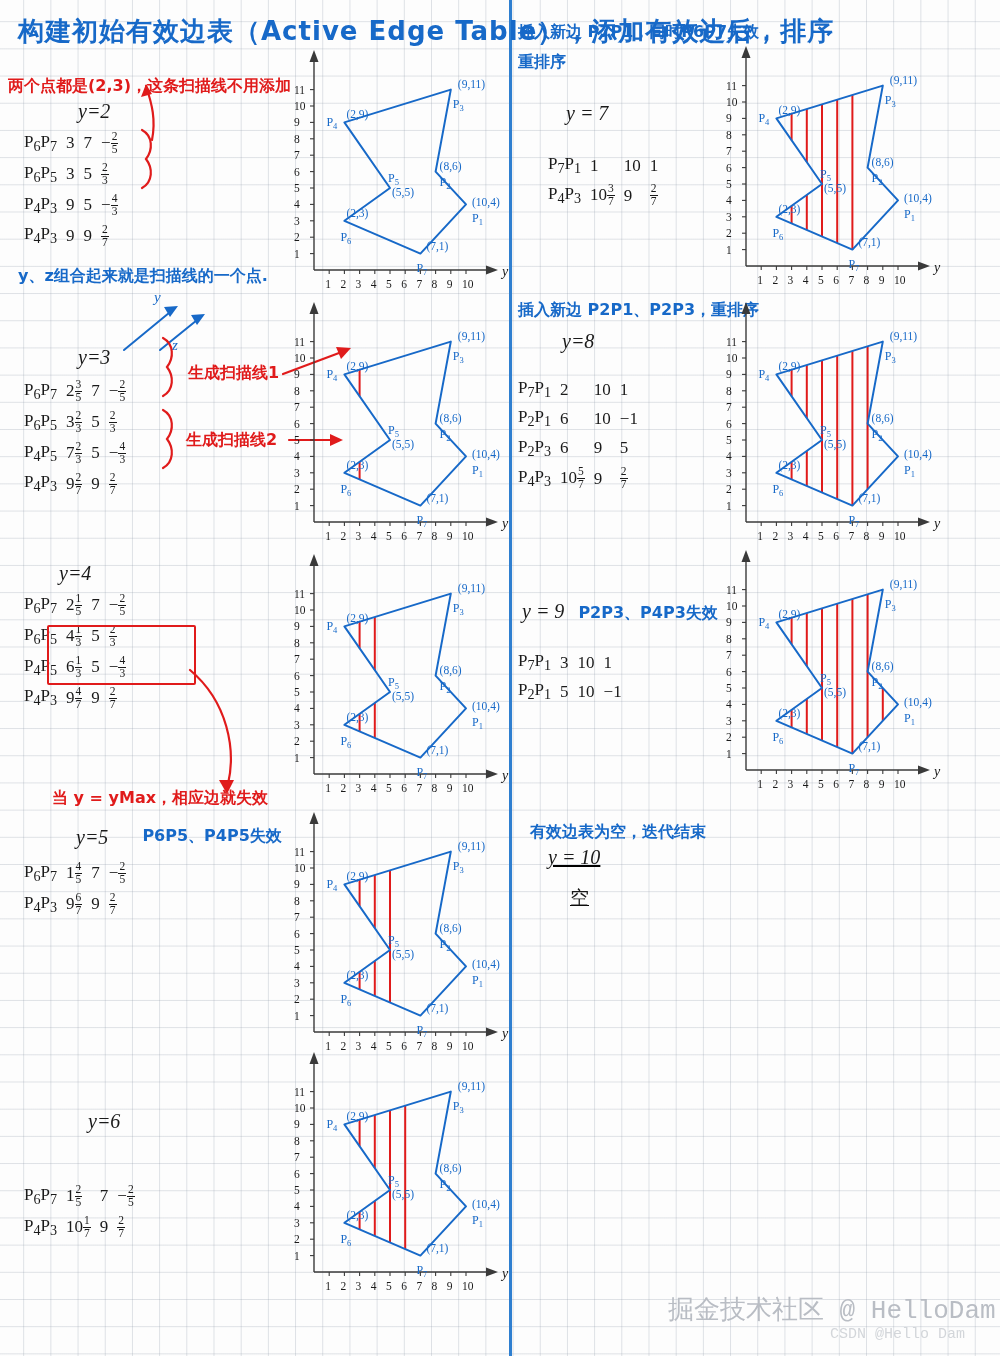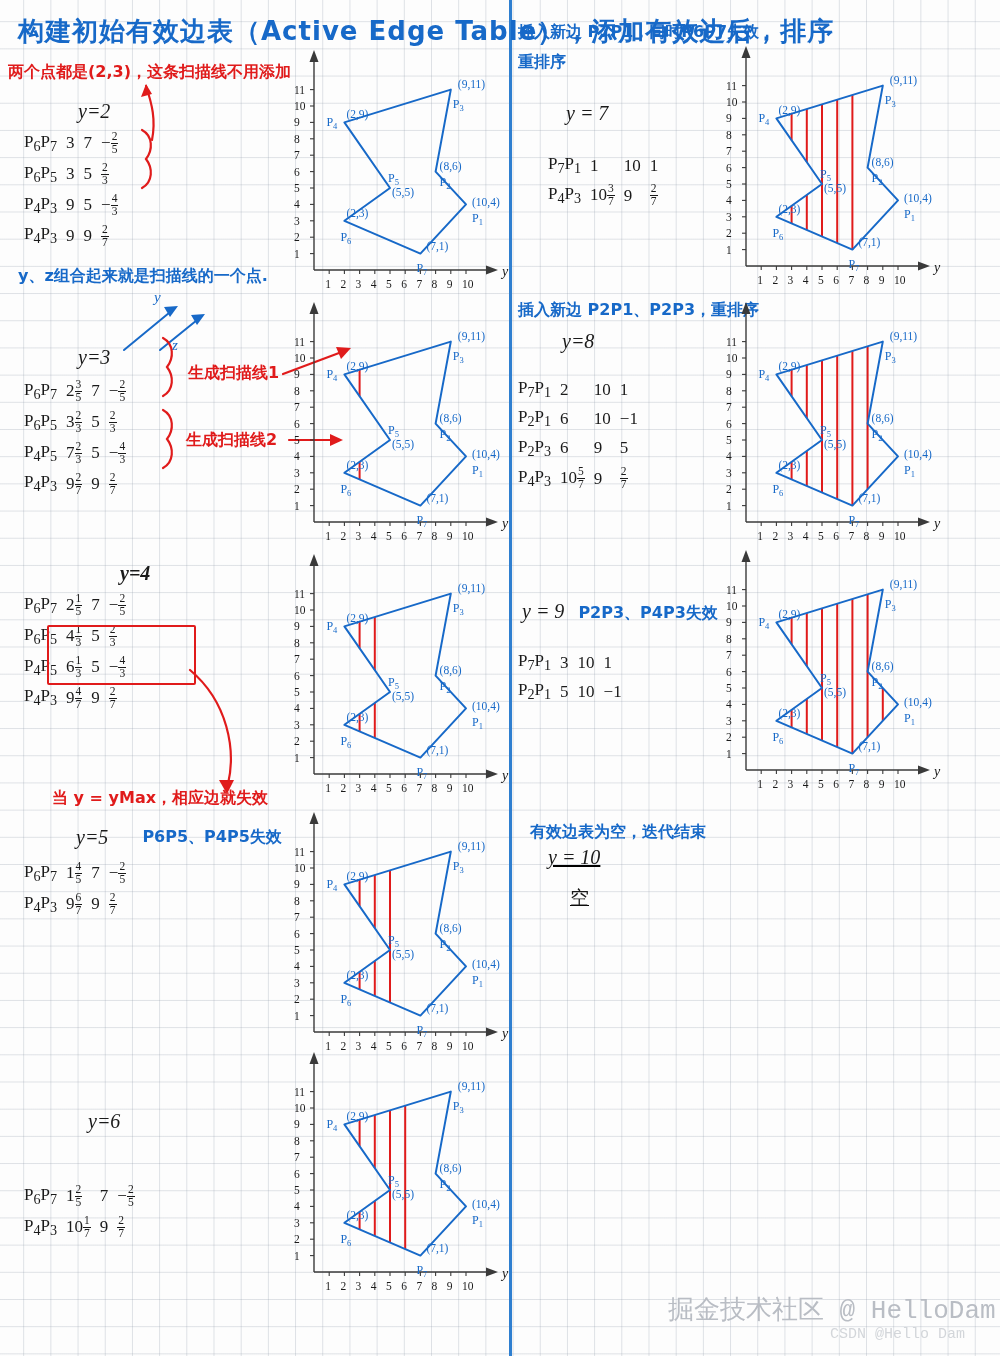--- a/index.html
+++ b/index.html
@@ -69,21 +69,21 @@
   .wm2{font-size:15px;color:#d3d6da;}
   svg{display:block;overflow:visible;}
 </style>
 </head>
 <body>
 
 <div class="divider" style="left:509px;"></div>
 
 <div class="panel title-cn" style="left:18px;top:14px;">构建初始有效边表（Active Edge Table），添加有效边后，排序</div>
 
-<div class="panel note-cn" style="left:8px;top:62px;">两个点都是(2,3)，这条扫描线不用添加</div>
+<div class="panel note-cn" style="left:8px;top:76px;">两个点都是(2,3)，这条扫描线不用添加</div>
 
 <div class="panel" style="left:130px;top:80px;">
   <svg width="40" height="62" viewBox="0 0 40 62">
     <path d="M22 60 C 26 40, 22 24, 16 6" stroke="#e01b1b" stroke-width="2.2" fill="none" stroke-linecap="round"></path>
     <path d="M16 4 L 11 17 L 22 14 Z" fill="#e01b1b"></path>
   </svg>
 </div>
 
 <div class="panel" style="left:24px;top:100px;">
   <div class="ylabel" style="margin-left:54px;">y=2</div>
@@ -324,21 +324,21 @@
       <text x="102" y="134" font-family="Liberation Serif, serif" font-size="12" fill="#1769c8">P<tspan font-size="8.5" dy="3">5</tspan></text>
       <text x="106" y="148" font-family="Liberation Serif, serif" font-size="11.5" fill="#1769c8">(5,5)</text>
       <text x="54.4" y="192.8" font-family="Liberation Serif, serif" font-size="12" fill="#1769c8">P<tspan font-size="8.5" dy="3">6</tspan></text>
       <text x="60.4" y="168.8" font-family="Liberation Serif, serif" font-size="11.5" fill="#1769c8">(2,3)</text>
       <text x="130.39999999999998" y="223.6" font-family="Liberation Serif, serif" font-size="12" fill="#1769c8">P<tspan font-size="8.5" dy="3">7</tspan></text>
       <text x="140.39999999999998" y="201.6" font-family="Liberation Serif, serif" font-size="11.5" fill="#1769c8">(7,1)</text>
     </svg>
   </div>
 
 <div class="panel" style="left:24px;top:562px;">
-  <div class="ylabel" style="margin-left:96px;font-weight:bold;">y=4</div>
+  <div class="ylabel" style="margin-left:35px;">y=4</div>
   <table class="aet" style="margin-top:5px;">
     <tbody>
         <tr>
       <td class="edge">P<sub>6</sub>P<sub>7</sub></td>
       <td>2<span class="frac"><span class="n">1</span><span class="d">5</span></span></td>
       <td>7</td>
       <td>−<span class="frac"><span class="n">2</span><span class="d">5</span></span></td>
     </tr>
     <tr>
       <td class="edge">P<sub>6</sub>P<sub>5</sub></td>
@@ -436,21 +436,21 @@
       <text x="102" y="134" font-family="Liberation Serif, serif" font-size="12" fill="#1769c8">P<tspan font-size="8.5" dy="3">5</tspan></text>
       <text x="106" y="148" font-family="Liberation Serif, serif" font-size="11.5" fill="#1769c8">(5,5)</text>
       <text x="54.4" y="192.8" font-family="Liberation Serif, serif" font-size="12" fill="#1769c8">P<tspan font-size="8.5" dy="3">6</tspan></text>
       <text x="60.4" y="168.8" font-family="Liberation Serif, serif" font-size="11.5" fill="#1769c8">(2,3)</text>
       <text x="130.39999999999998" y="223.6" font-family="Liberation Serif, serif" font-size="12" fill="#1769c8">P<tspan font-size="8.5" dy="3">7</tspan></text>
       <text x="140.39999999999998" y="201.6" font-family="Liberation Serif, serif" font-size="11.5" fill="#1769c8">(7,1)</text>
     </svg>
   </div>
 
 <div class="panel" style="left:24px;top:826px;">
-  <div style="display:flex;align-items:center;gap:34px;margin-left:52px;">
+  <div style="display:flex;align-items:flex-start;gap:34px;margin-left:52px;">
     <span class="ylabel">y=5</span>
     <span class="sub-cn">P6P5、P4P5失效</span>
   </div>
   <table class="aet" style="margin-top:9px;">
     <tbody>
         <tr>
       <td class="edge">P<sub>6</sub>P<sub>7</sub></td>
       <td>1<span class="frac"><span class="n">4</span><span class="d">5</span></span></td>
       <td>7</td>
       <td>−<span class="frac"><span class="n">2</span><span class="d">5</span></span></td>

